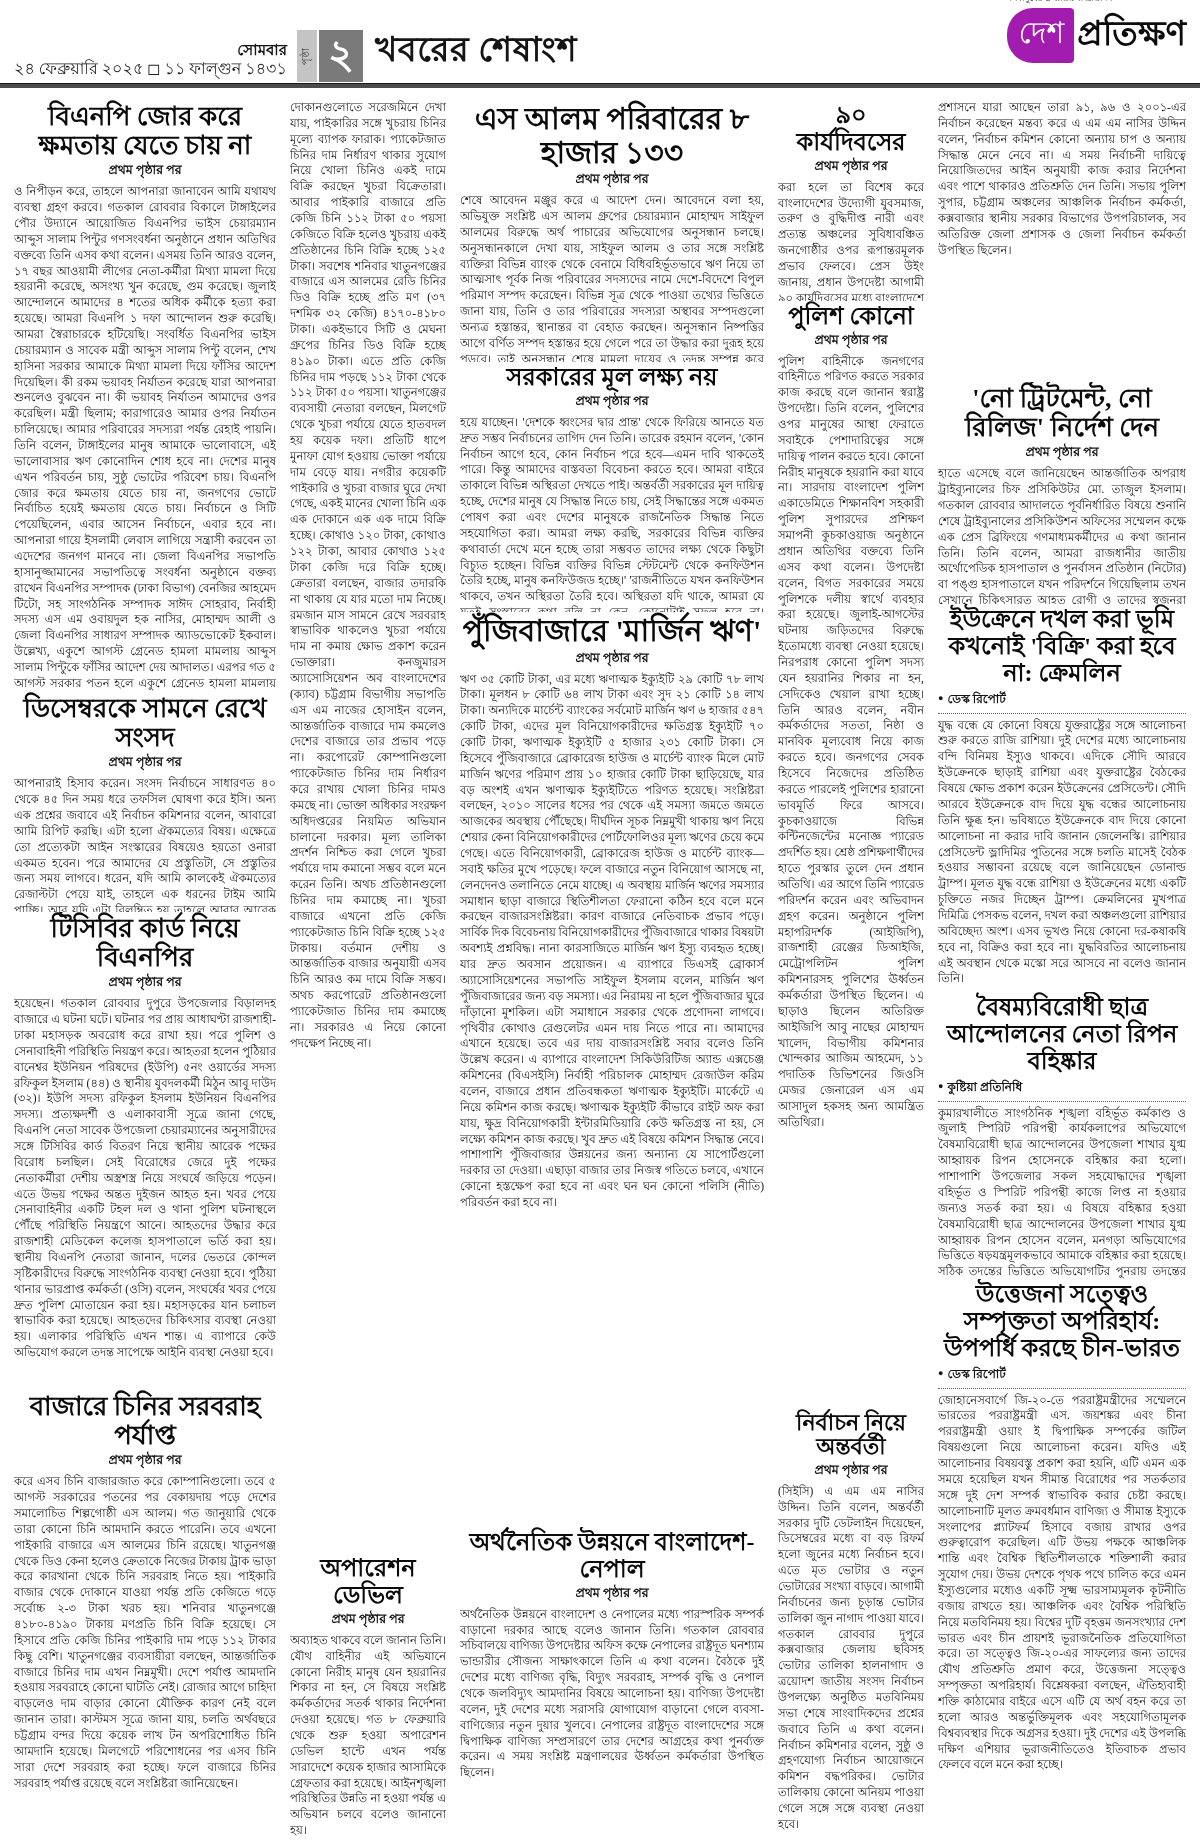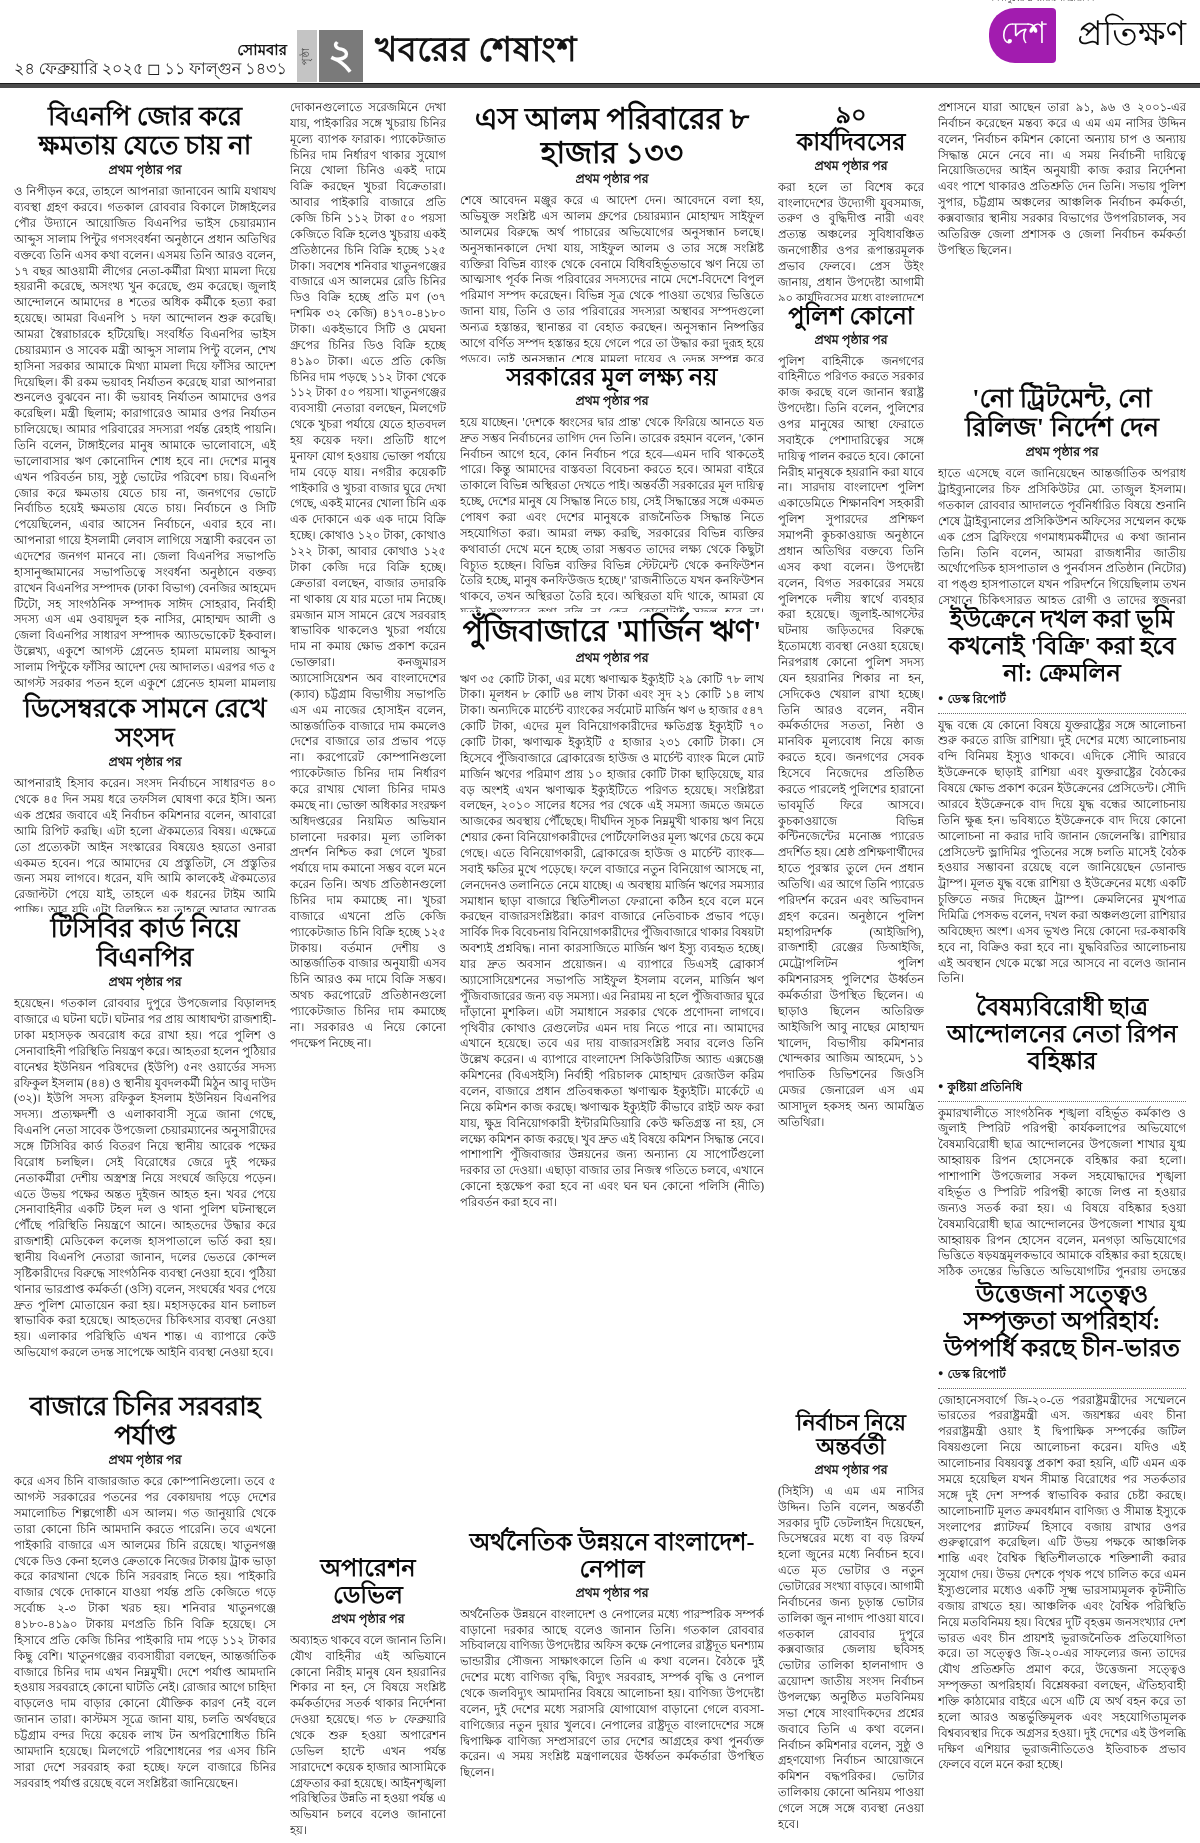--- a/index.html
+++ b/index.html
@@ -28,21 +28,21 @@
     font-size:40px; font-weight:bold; margin-right:12px;
   }
   .section-title { font-size:34px; font-weight:bold; letter-spacing:0.5px; padding-bottom:2px;text-align:center; }
   .brand { margin-left:auto; text-align:left; padding-bottom:18px; }
   .brand-tagline { font-size:8.5px; color:#222; margin-bottom:1px; }
   .brand-logo { display:inline-flex; align-items:center; }
   .logo-desh {
     background:#a21caf; color:#ffffff; font-size:30px; font-weight:normal;
     padding:1px 10px 3px 12px; border-radius:26px 4px 4px 26px;
   }
-  .logo-rest { color:#0c0c0c; font-size:34px; font-weight:normal; margin-left:21px; }
+  .logo-rest { color:#0c0c0c; font-size:34px; font-weight:bold; margin-left:3px; }
   .head-rule { height:5px; background:#4b4b4b; margin:1px 0 0 0; border-top:1px solid #1a1a1a; }
 
   
   .cols {
     display:grid; grid-template-columns:262px 156px 304px 146px 248px;
     column-gap:14px; padding:12px 14px 0 14px; height:1748px; overflow:hidden;
   }
   .col { display:flex; flex-direction:column; overflow:hidden; }
   .story { overflow:hidden; padding-bottom:6px; }
   .story.grow { flex:1 1 auto; }

